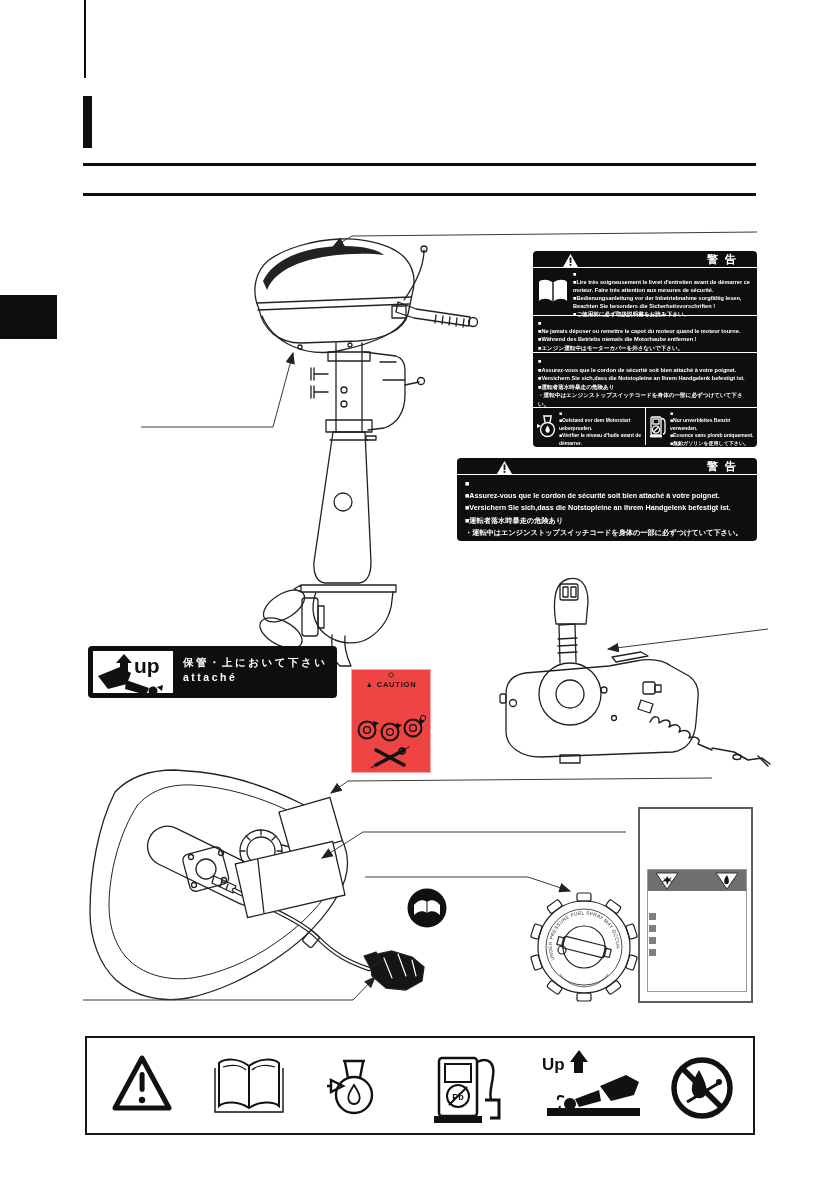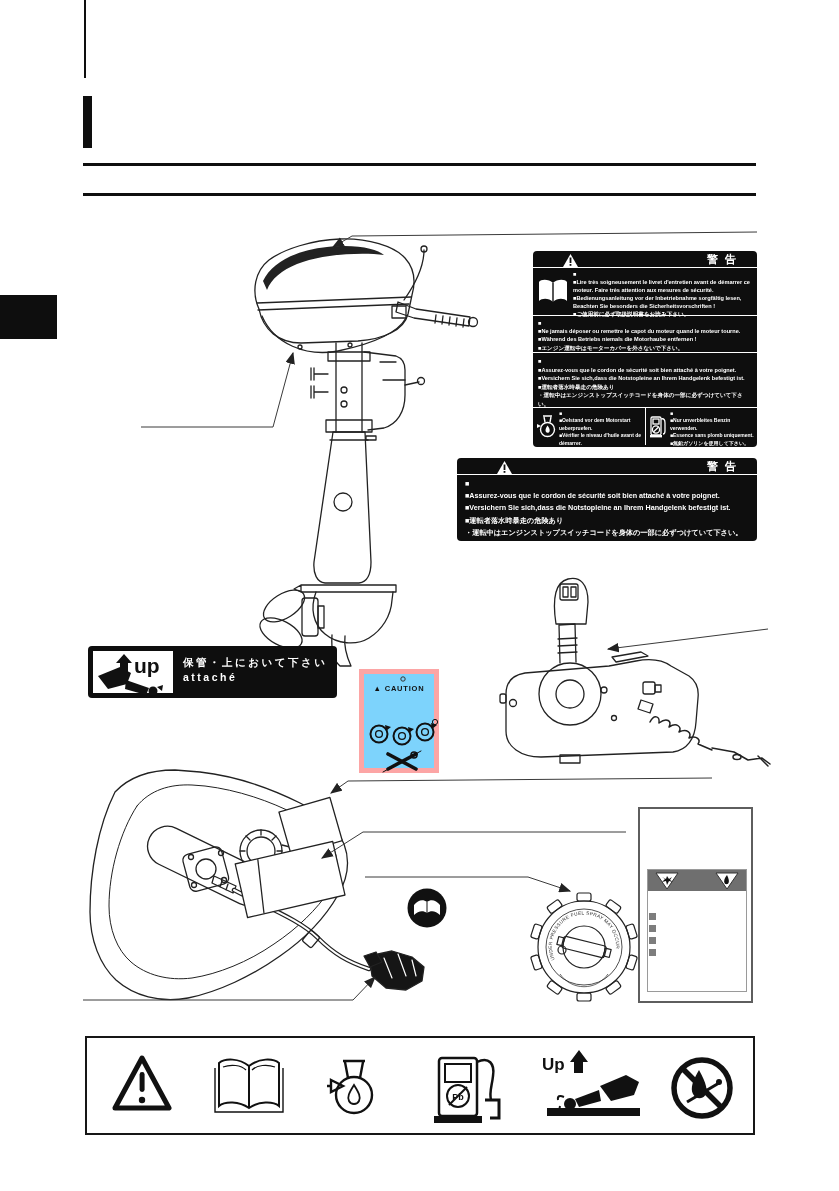--- a/index.html
+++ b/index.html
@@ -18,21 +18,21 @@
   .cols{display:flex;height:100%;}
   .col{box-sizing:border-box;display:flex;}
   .col+.col{border-left:1.6px solid #fff;}
   .colicon{flex:0 0 auto;display:flex;align-items:center;justify-content:center;}
   .coltext{flex:1 1 auto;}
   
   #uplabel{background:#0e0e0e;border-radius:4px;}
   #uplabel .jp{position:absolute;left:95px;top:9px;color:#fff;font-weight:bold;
                font-size:10.5px;line-height:15px;letter-spacing:2.5px;white-space:nowrap;}
   
-  #caution{background:#7dd3fc;border:5px solid #fca5a5;box-sizing:border-box;margin-left:8px;}
+  #caution{background:#ef4444;border:1px solid #fca5a5;box-sizing:border-box;}
   #caution .ct{position:absolute;top:10px;width:100%;text-align:center;font-weight:bold;
                font-size:7.5px;letter-spacing:0.8px;color:#111;}
   
   #rightbox{border:2px solid #5e5e5e;box-sizing:border-box;background:#fff;}
   #innerlabel{position:absolute;left:7px;top:60px;width:100px;height:123px;
               border:1px solid #9a9a9a;box-sizing:border-box;background:#fff;}
   #innerlabel .band{position:absolute;left:0;top:0;width:100%;height:21px;background:#6f6f6f;}
   .bullet{position:absolute;left:1px;width:7px;height:7px;background:#7d7d7d;}
   
   #bottombox{border:2px solid #161616;box-sizing:border-box;background:#fff;}

